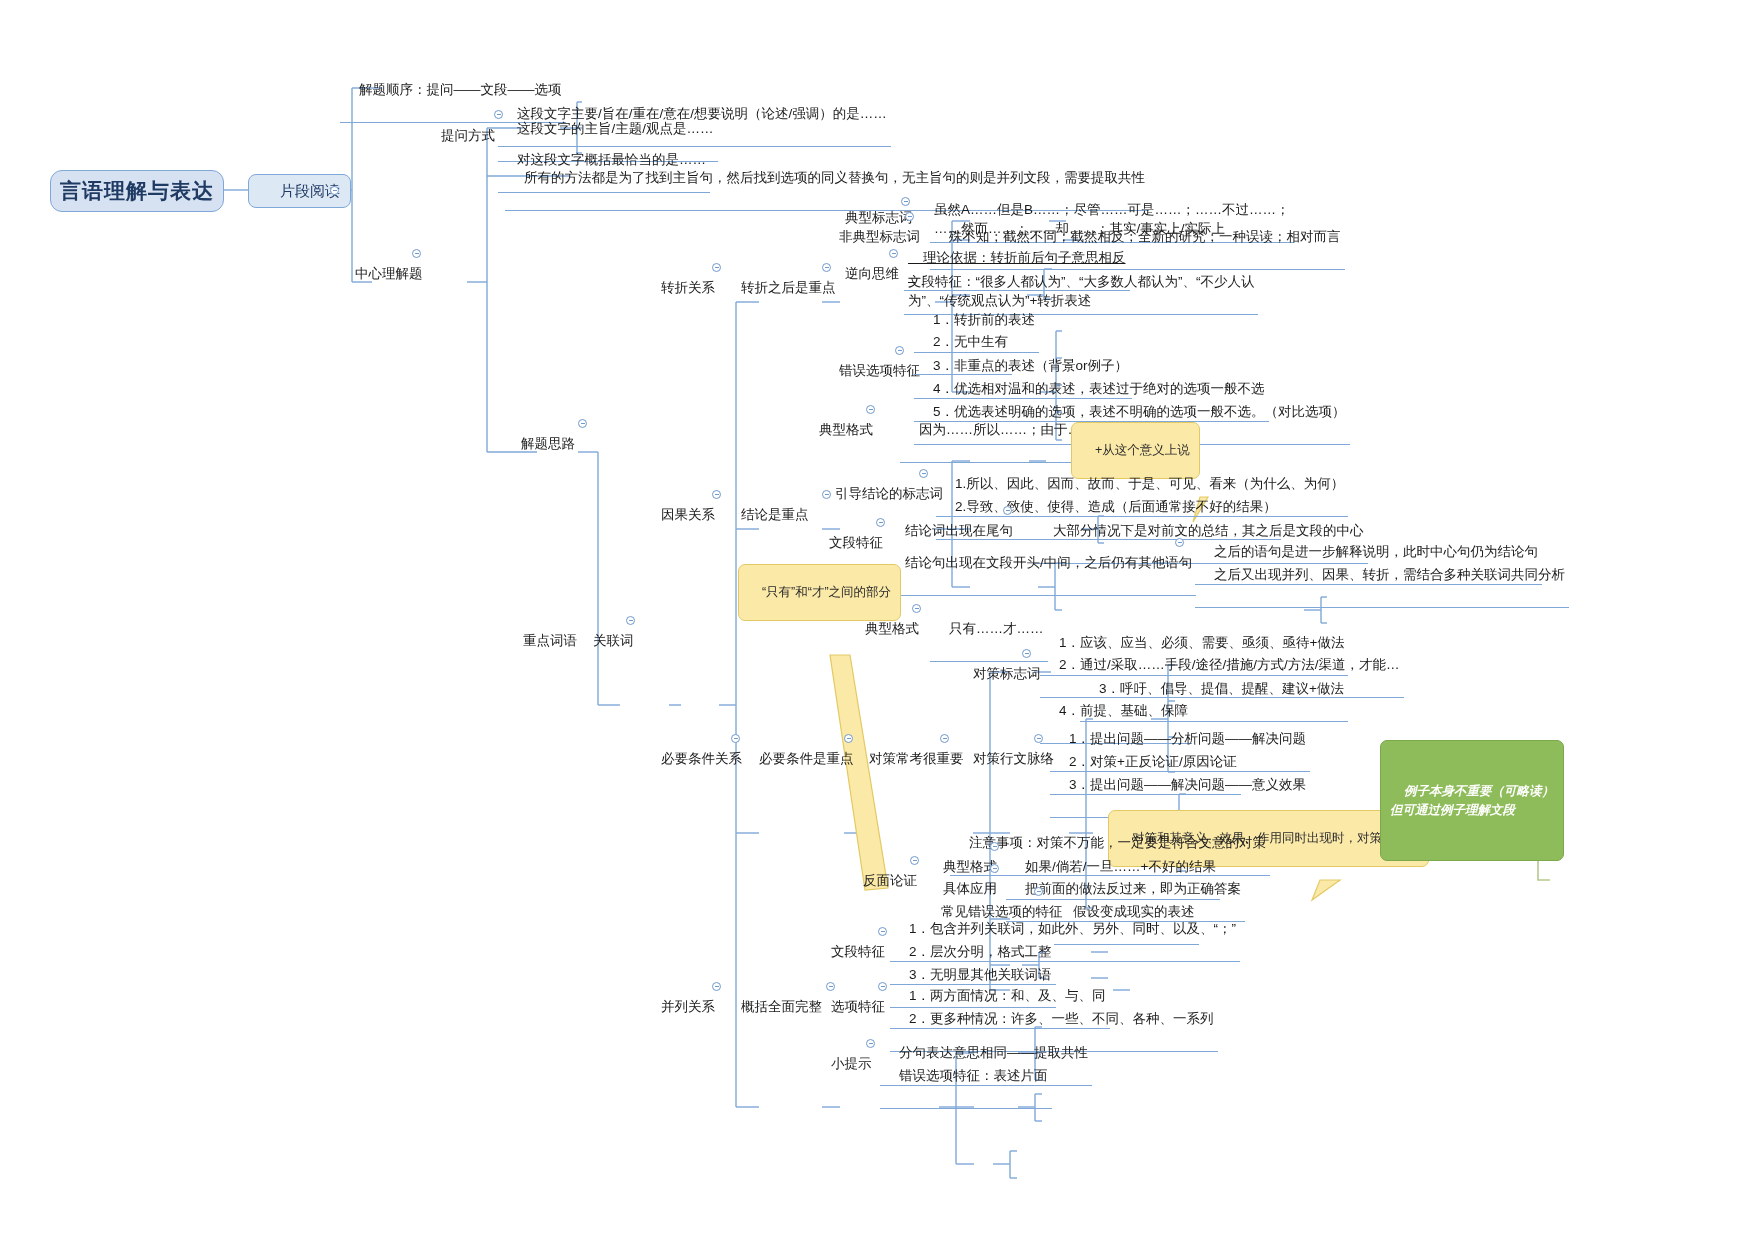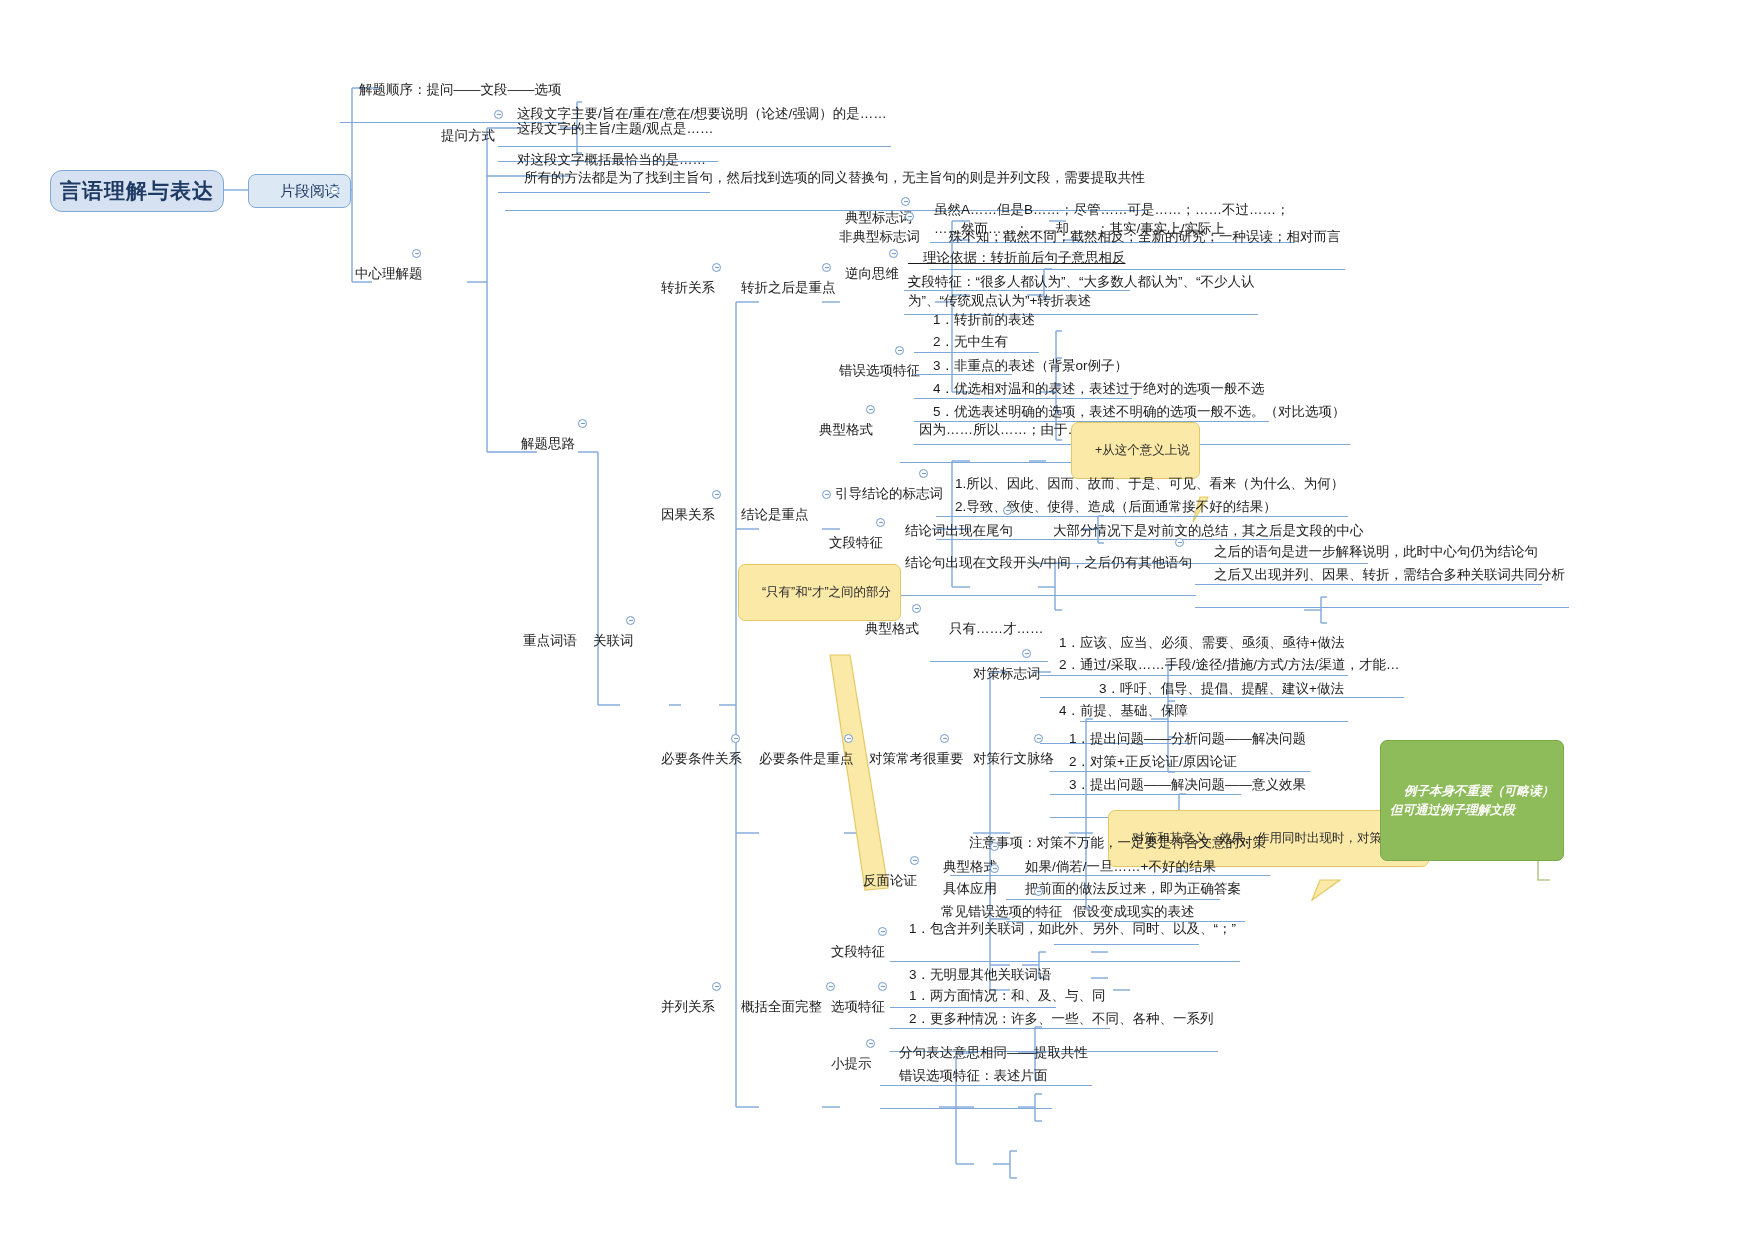--- a/index.html
+++ b/index.html
@@ -531,20 +531,23 @@
   </div>
   <div class="tog" style="left:826px;top:982px;"></div>
 
   <div class="node plain" style="left:812px;top:920px;">
     <span>文段特征</span>
   </div>
   <div class="tog" style="left:878px;top:927px;"></div>
   <div class="node ul" style="left:890px;top:897px;">
     <span>1．包含并列关联词，如此外、另外、同时、以及、“；”</span>
   </div>
+  <div class="node ul" style="left:890px;top:920px;">
+    <span>2．层次分明，格式工整</span>
+  </div>
   <div class="node ul" style="left:890px;top:943px;">
     <span>3．无明显其他关联词语</span>
   </div>
 
   <div class="node plain" style="left:812px;top:975px;">
     <span>选项特征</span>
   </div>
   <div class="tog" style="left:878px;top:982px;"></div>
   <div class="node ul" style="left:890px;top:964px;">
     <span>1．两方面情况：和、及、与、同</span>

